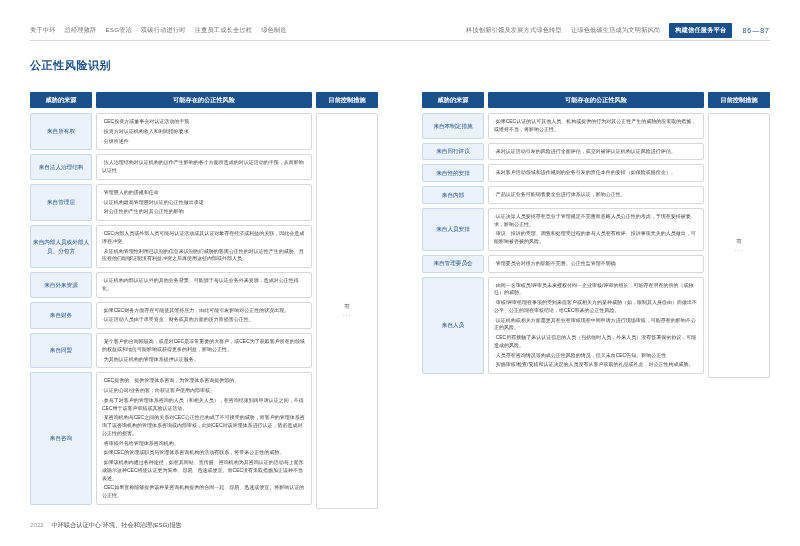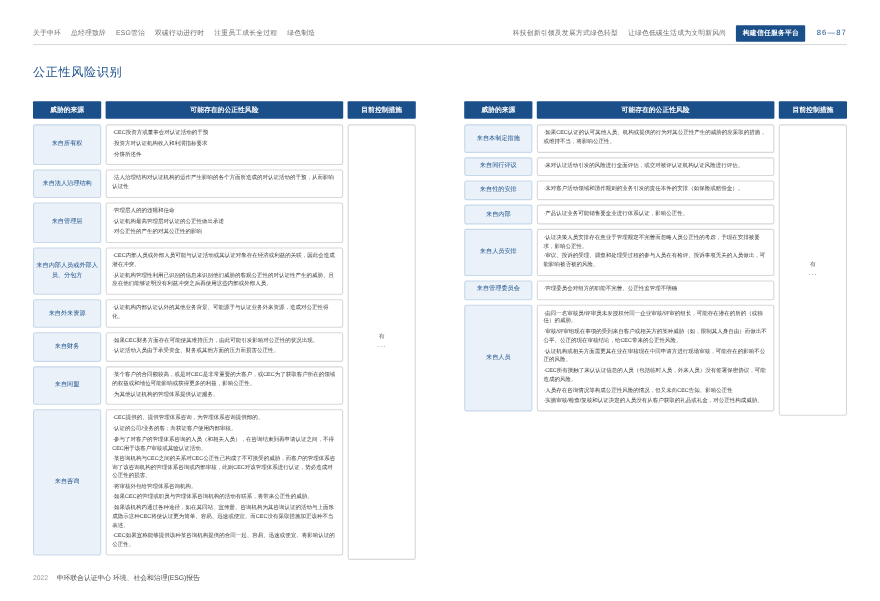--- a/index.html
+++ b/index.html
@@ -31,21 +31,21 @@
   }
   .topnav .pageno { color: #1b4f8a; font-size: 7px; letter-spacing: 1px; }
   .topnav-rule {
     position: absolute; top: 40px; left: 30px; right: 30px;
     height: 1px; background: #d9d9d9;
   }
 
   
   .section-title {
     position: absolute; top: 58px; left: 30px;
-    font-size: 11px; color: #1b4f8a; font-weight: normal; letter-spacing: .6px;
+    font-size: 11px; color: #1b4f8a; font-weight: bold; letter-spacing: .6px;
   }
 
   
   .col {
     position: absolute; top: 92px; width: 348px;
   }
   .col.left { left: 30px; }
   .col.right { left: 422px; }
 
   

